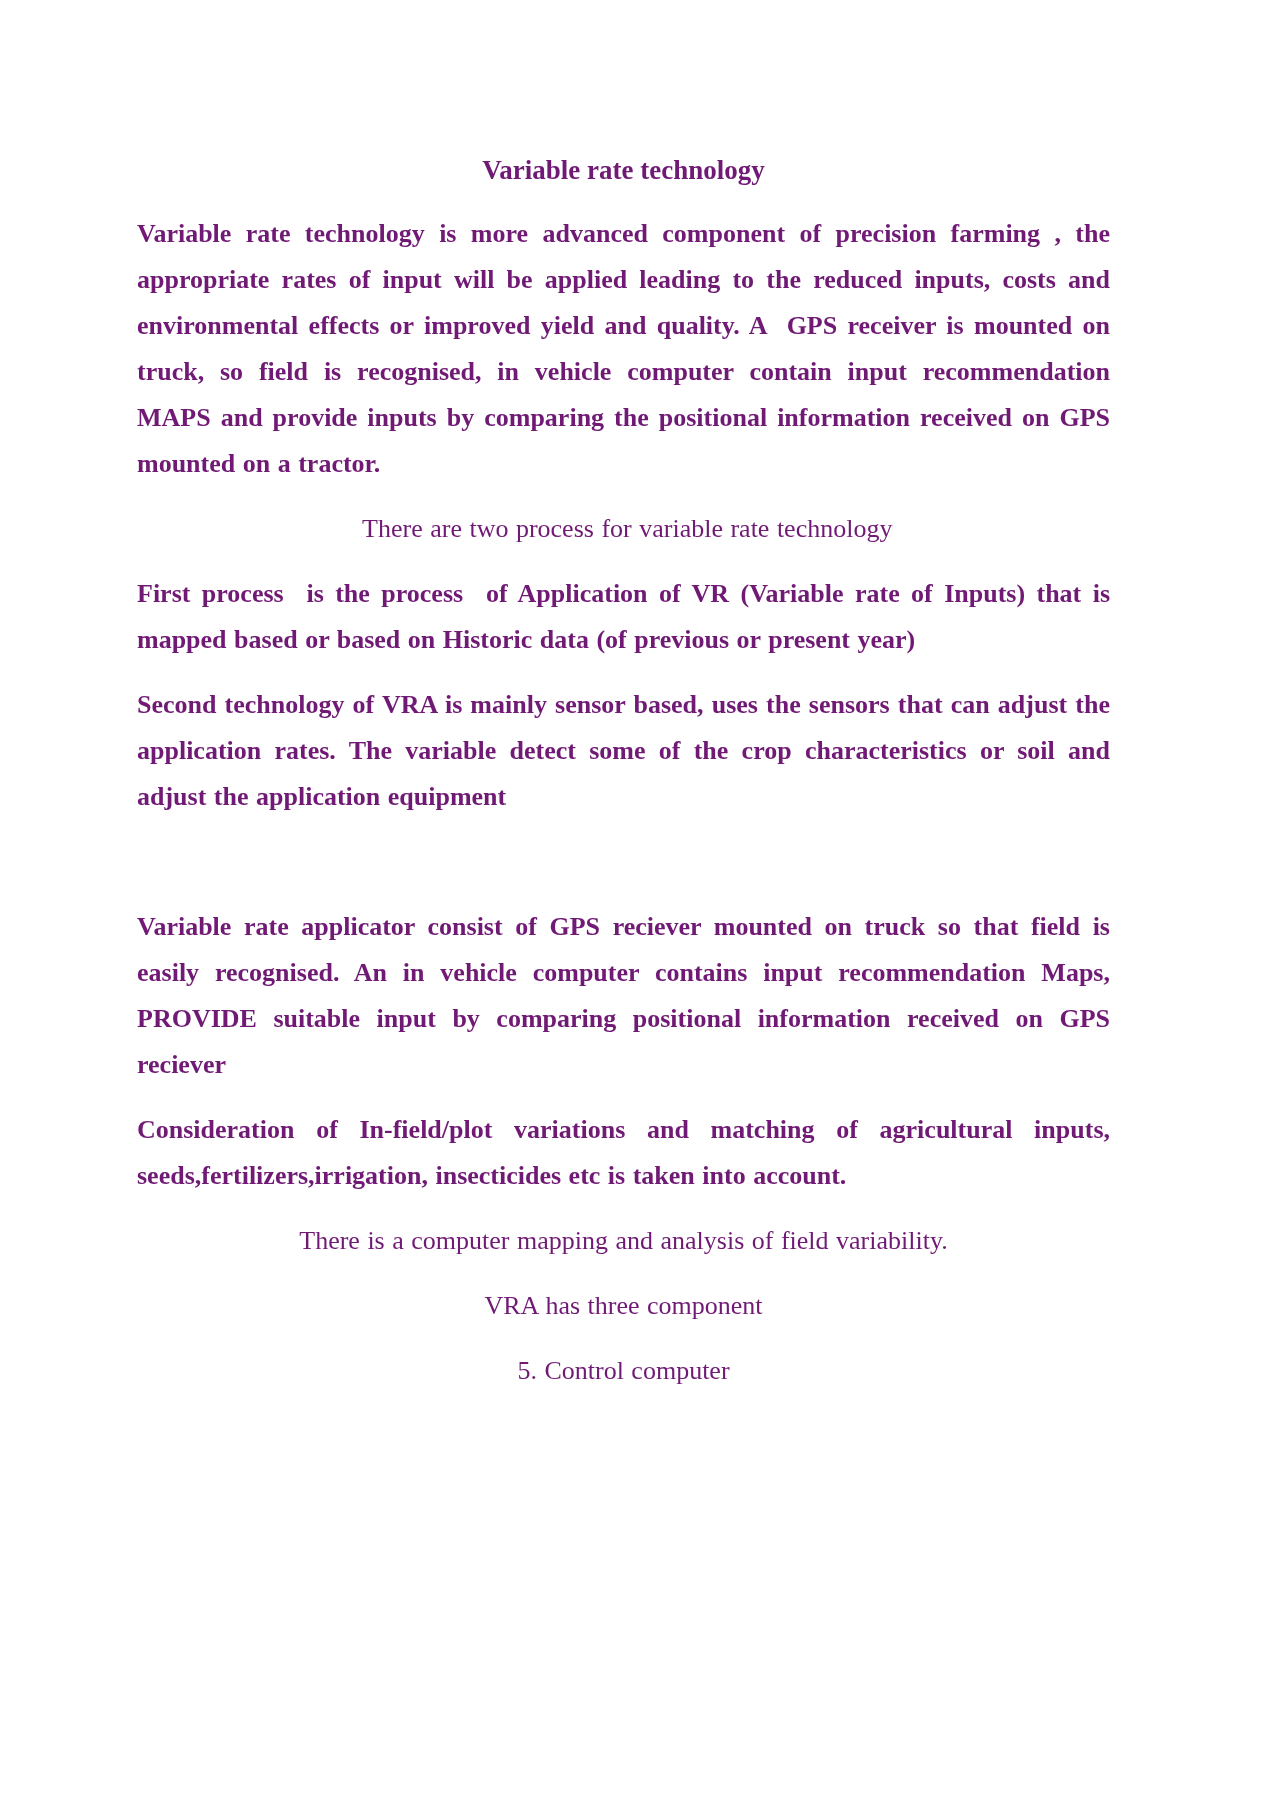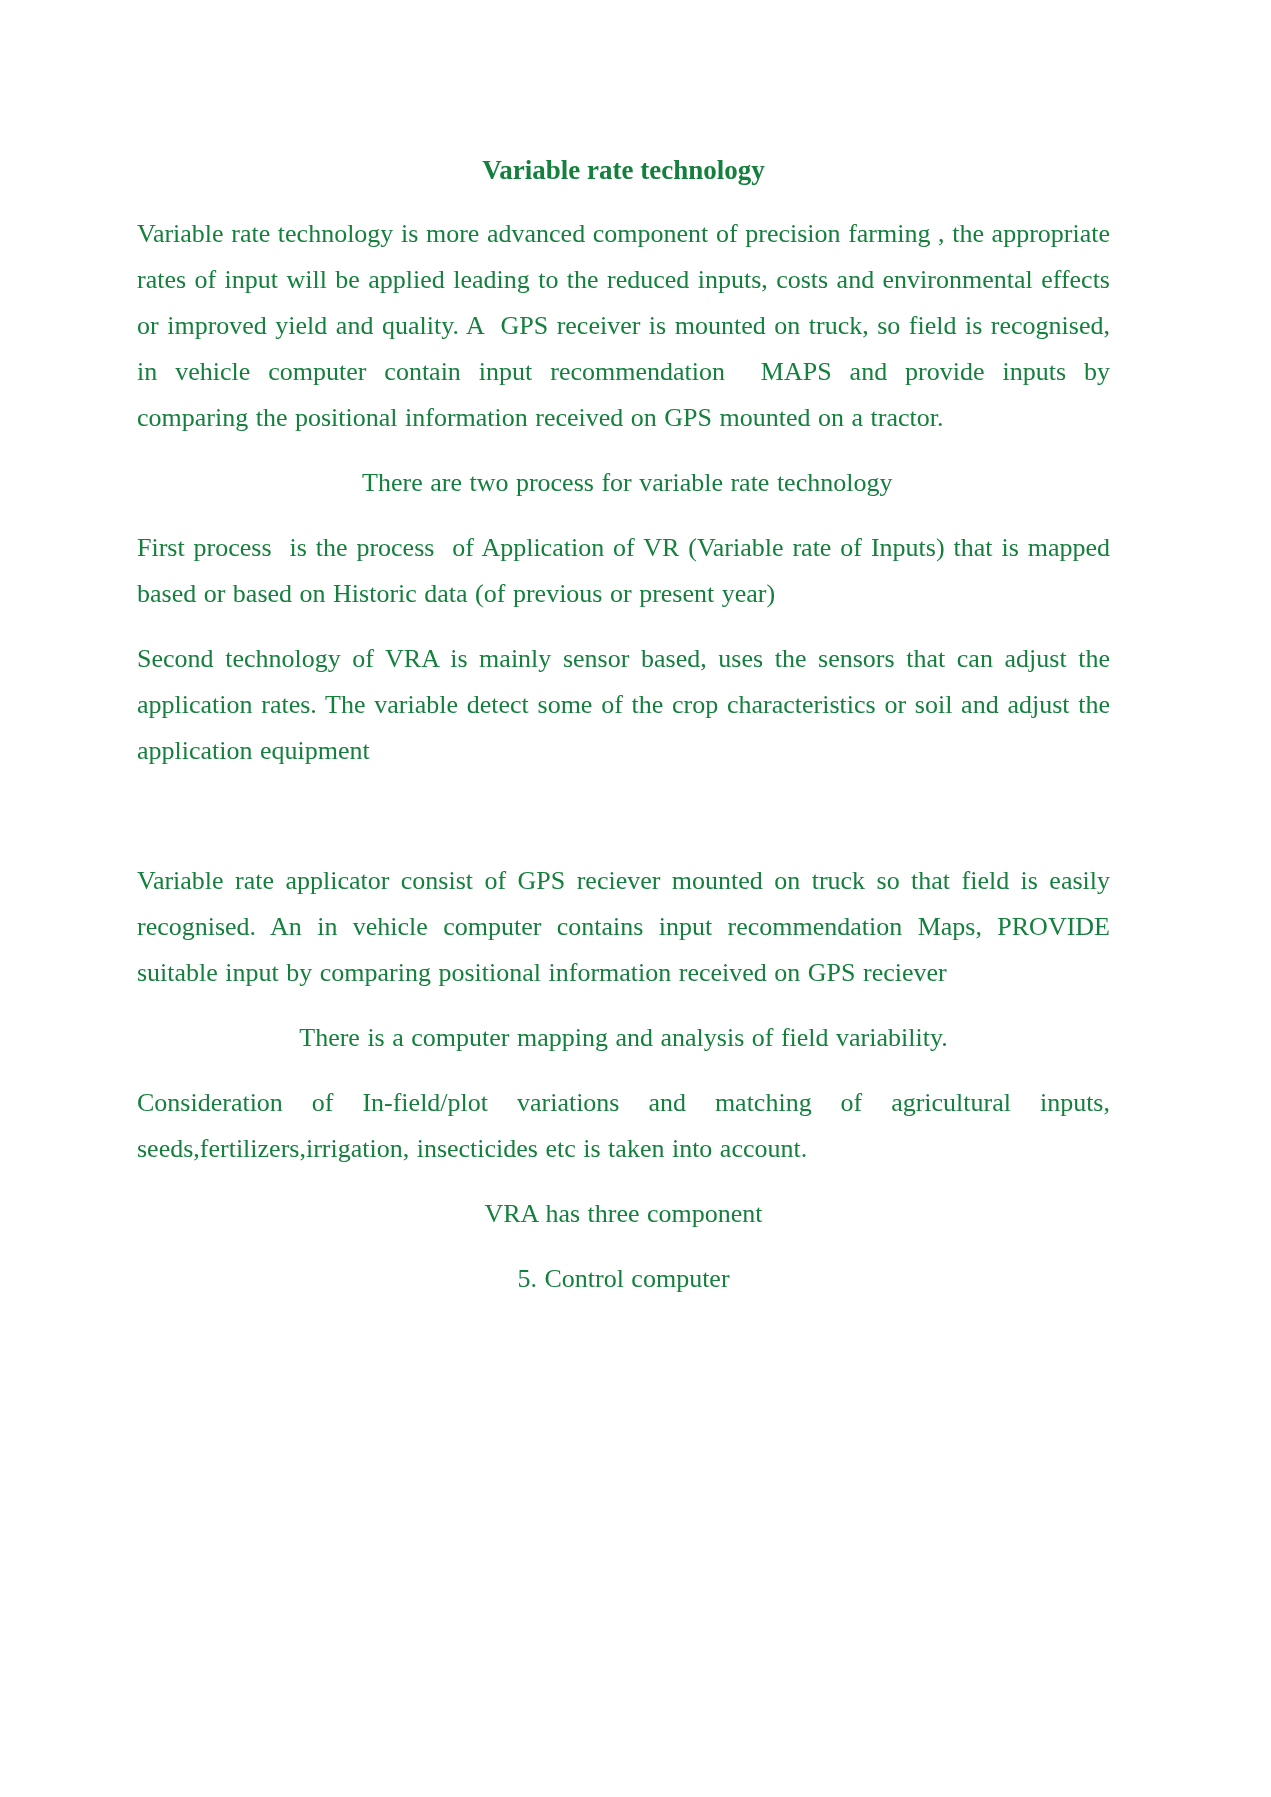--- a/index.html
+++ b/index.html
@@ -9,21 +9,21 @@
   }
   .page {
     position: relative;
     width: 1271px;
     height: 1797px;
     margin: 0 auto;
     background: #ffffff;
     box-sizing: border-box;
     padding: 147px 161px 15px 137px;
     font-family: "Liberation Serif", "DejaVu Serif", serif;
-    color: #15803d;
+    color: #701a75;
     overflow: hidden;
   }
   .doc-title {
     margin: 0 0 18px 0;
     font-size: 27px;
     font-weight: bold;
     line-height: 46px;
     text-align: center;
     white-space: pre-wrap;
   }
@@ -32,20 +32,21 @@
     font-size: 26px;
     line-height: 46px;
     font-weight: normal;
     text-align: center;
     white-space: pre-wrap;
     word-spacing: 1px;
   }
   .para.justify {
     text-align: justify;
     text-justify: inter-word;
+    font-weight: bold;
   }
   .para.spacer {
     min-height: 46px;
   }
 </style>
 </head>
 <body>
 
 <div class="page">
   <h1 class="doc-title">Variable rate technology</h1>
@@ -56,21 +57,21 @@
 
   <p class="para justify">First process  is the process  of Application of VR (Variable rate of Inputs) that is mapped based or based on Historic data (of previous or present year)</p>
 
 
   <p class="para justify">Second technology of VRA is mainly sensor based, uses the sensors that can adjust the application rates. The variable detect some of the crop characteristics or soil and adjust the application equipment</p>
 
   <p class="para spacer"></p>
 
   <p class="para justify">Variable rate applicator consist of GPS reciever mounted on truck so that field is easily recognised. An in vehicle computer contains input recommendation Maps, PROVIDE suitable input by comparing positional information received on GPS reciever</p>
 
+  <p class="para justify">Consideration of In-field/plot variations and matching of agricultural inputs, seeds,fertilizers,irrigation, insecticides etc is taken into account.</p>
+
   <p class="para">There is a computer mapping and analysis of field variability.</p>
-
-  <p class="para justify">Consideration of In-field/plot variations and matching of agricultural inputs, seeds,fertilizers,irrigation, insecticides etc is taken into account.</p>
 
 
   <p class="para">VRA has three component</p>
 
   <p class="para">5. Control computer</p>
 </div>
 
 </body></html>

